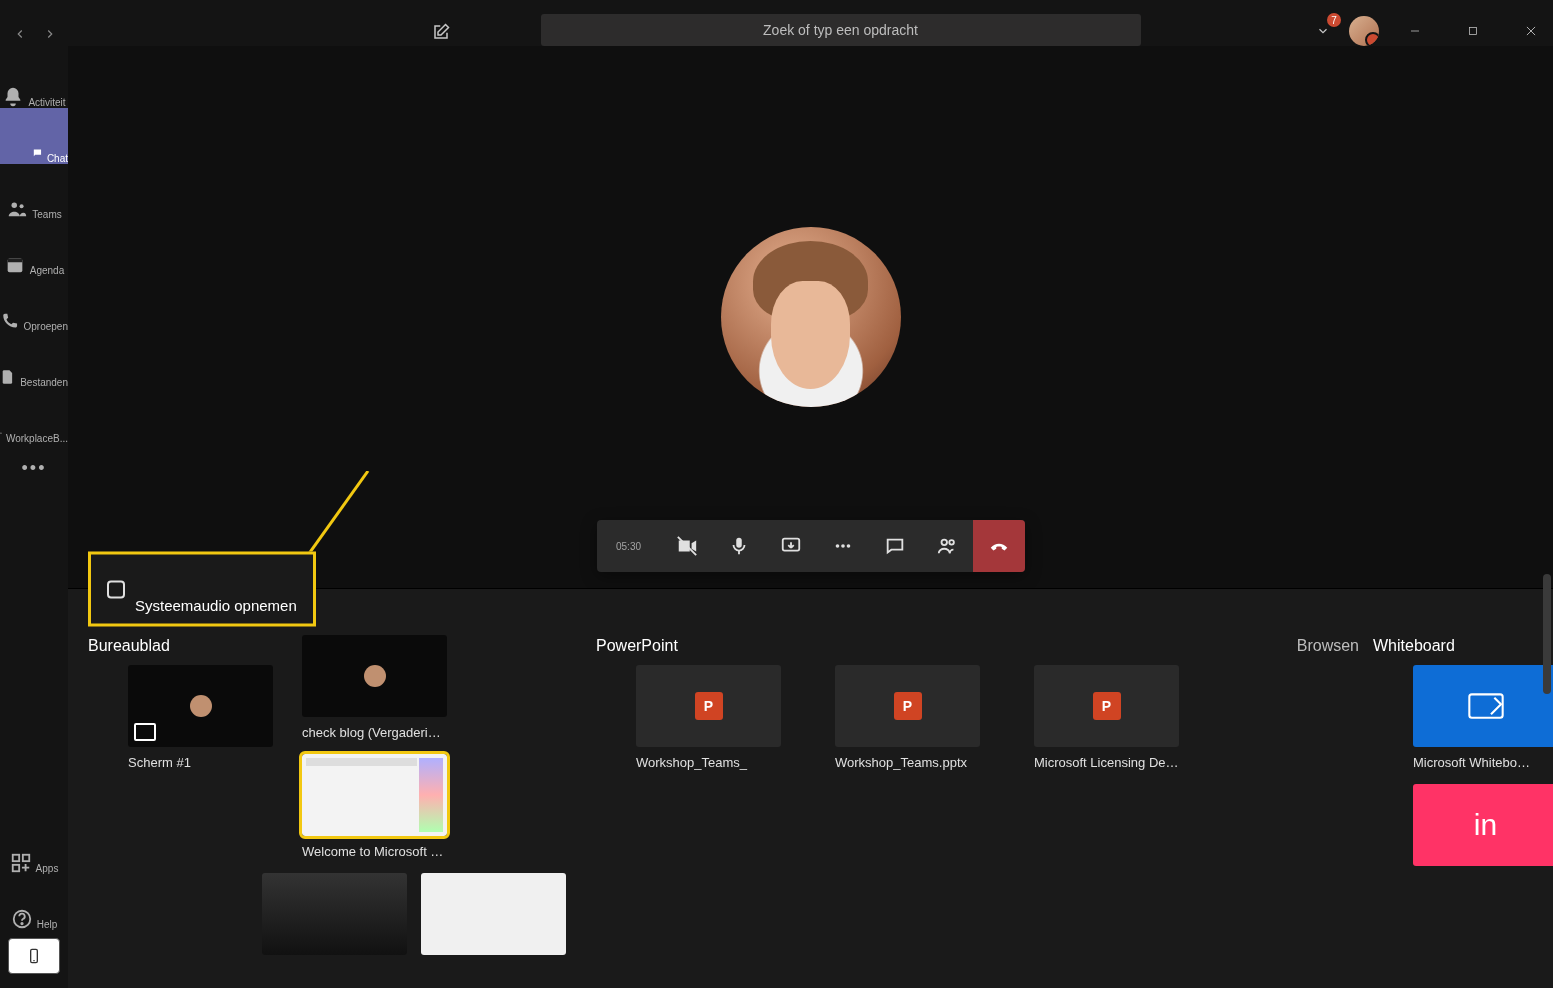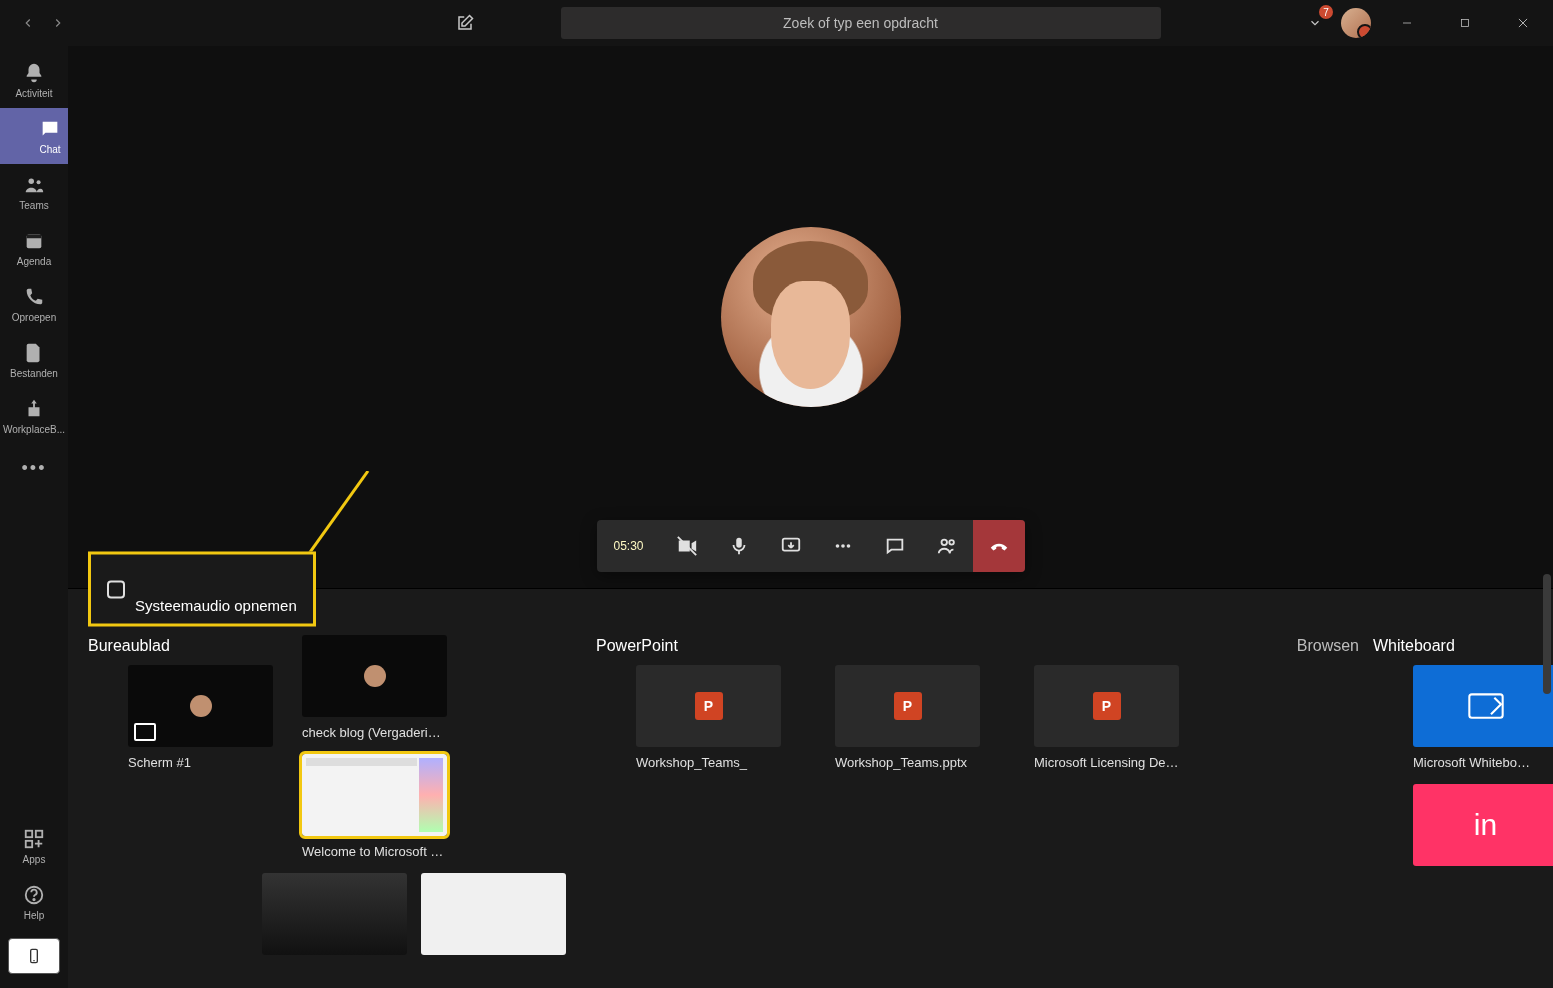--- a/index.html
+++ b/index.html
@@ -14,49 +14,49 @@
     --yellow:#f2c811;
     --pink:#ff3366;
     --whiteboard:#0e6dd6;
     --search-bg:#2d2c2c;
   }
   *{box-sizing:border-box;font-family:"Segoe UI",Arial,sans-serif;}
   html,body{margin:0;padding:0;background:#000;color:var(--text);height:100%;overflow:hidden;}
   body{width:1553px;height:988px;position:relative;background:var(--bg-darker);}
 
   .window{position:absolute;inset:0;display:flex;flex-direction:column;}
-  .titlebar{height:46px;background:var(--bg-darker);display:flex;align-items:center;padding:0 8px;gap:20px;}
+  .titlebar{height:46px;background:var(--bg-darker);display:flex;align-items:flex-end;padding:0 0;}
   .nav-arrows{display:flex;gap:6px;margin-left:8px;}
   .nav-btn{width:24px;height:24px;display:flex;align-items:center;justify-content:center;color:#8a8a8a;cursor:pointer;}
   .compose-btn{width:28px;height:28px;display:flex;align-items:center;justify-content:center;color:#c8c8c8;cursor:pointer;margin-left:auto;}
   .search-box{flex:0 0 600px;height:32px;margin:0 auto;background:var(--search-bg);border-radius:3px;display:flex;align-items:center;justify-content:center;color:#bdbdbd;font-size:14px;cursor:text;}
   .title-right{display:flex;align-items:center;gap:14px;margin-left:auto;}
   .badge-btn{position:relative;width:24px;height:24px;display:flex;align-items:center;justify-content:center;color:#c8c8c8;cursor:pointer;}
   .badge-btn .badge{position:absolute;top:-6px;right:-6px;background:#cc4a31;color:#fff;font-size:10px;width:14px;height:14px;border-radius:50%;display:flex;align-items:center;justify-content:center;}
   .avatar-small{width:30px;height:30px;border-radius:50%;background:linear-gradient(135deg,#d8b090,#b07050);position:relative;overflow:hidden;}
   .avatar-small::after{content:"";position:absolute;right:-2px;bottom:-2px;width:12px;height:12px;border-radius:50%;background:#cc4a31;border:2px solid var(--bg-darker);}
   .win-btn{width:44px;height:30px;display:flex;align-items:center;justify-content:center;color:#c8c8c8;cursor:pointer;}
 
   .body-row{flex:1;display:flex;min-height:0;}
   .sidebar{width:68px;background:var(--sidebar);display:flex;flex-direction:column;align-items:center;padding-top:6px;}
-  .side-item{width:68px;height:56px;display:flex;flex-direction:column;align-items:center;justify-content:center;gap:4px;color:#b0b0b0;font-size:10px;cursor:pointer;}
+  .side-item{width:68px;height:56px;display:flex;flex-direction:row;align-items:flex-end;justify-content:center;gap:4px;color:#b0b0b0;font-size:10px;cursor:pointer;}
   .side-item.active{background:var(--accent);color:#fff;padding-left:32px;}
   .side-item svg,.side-item .ico{width:22px;height:22px;}
   .side-dots{color:#b0b0b0;font-size:18px;letter-spacing:2px;margin-top:4px;cursor:pointer;height:40px;display:flex;align-items:center;}
   .side-spacer{flex:1;}
   .side-bottom{width:68px;display:flex;flex-direction:column;align-items:center;margin-bottom:6px;}
   .mobile-btn{margin:8px;width:52px;height:36px;border:1px solid #555;border-radius:4px;background:#fff;display:flex;align-items:center;justify-content:center;cursor:pointer;}
 
   .stage{flex:1;position:relative;background:#0f0f0f;display:flex;flex-direction:column;}
   .call-area{flex:1;position:relative;}
   .big-avatar{position:absolute;left:50%;top:50%;transform:translate(-50%,-50%);width:180px;height:180px;border-radius:50%;background:radial-gradient(circle at 40% 30%,#e5b090,#a06040 70%,#603020);overflow:hidden;}
   .big-avatar::before{content:"";position:absolute;inset:0;background:radial-gradient(circle at 50% 80%,#f0f0f0 0 30%,transparent 31%);}
   .call-bar{position:absolute;left:50%;top:500px;transform:translate(-50%,-50%);height:52px;background:#2b2b2b;display:flex;align-items:center;border-radius:4px;box-shadow:0 4px 16px rgba(0,0,0,0.4);}
   .call-cell{width:52px;height:52px;display:flex;align-items:center;justify-content:center;color:#e0e0e0;cursor:pointer;}
-  .call-cell.timer{width:64px;font-size:12px;color:#fef9c3;cursor:default;}
+  .call-cell.timer{width:64px;font-size:10px;color:#a3a3a3;cursor:default;}
   .call-cell.hangup{background:var(--hangup);border-top-right-radius:4px;border-bottom-right-radius:4px;}
   .call-cell svg{width:22px;height:22px;}
 
   .arrow-annot{position:absolute;left:170px;top:425px;width:140px;height:180px;pointer-events:none;}
   .share-tray{background:#1a1a1a;padding:14px 20px 0 20px;position:relative;height:400px;border-top:1px solid #000;}
   .sys-audio{position:absolute;left:20px;top:0px;transform:translateY(-50%);border:3px solid var(--yellow);padding:10px 16px;display:flex;align-items:center;gap:10px;background:#1a1a1a;z-index:4;}
   .sys-audio .cb{width:18px;height:18px;border:2px solid #e0e0e0;border-radius:4px;}
   .sys-audio span{font-size:15px;color:#fff;margin-top:32px;}
   .tray-row{display:flex;gap:14px;margin-top:32px;align-items:flex-start;}
   .tray-col{display:flex;flex-direction:column;}

